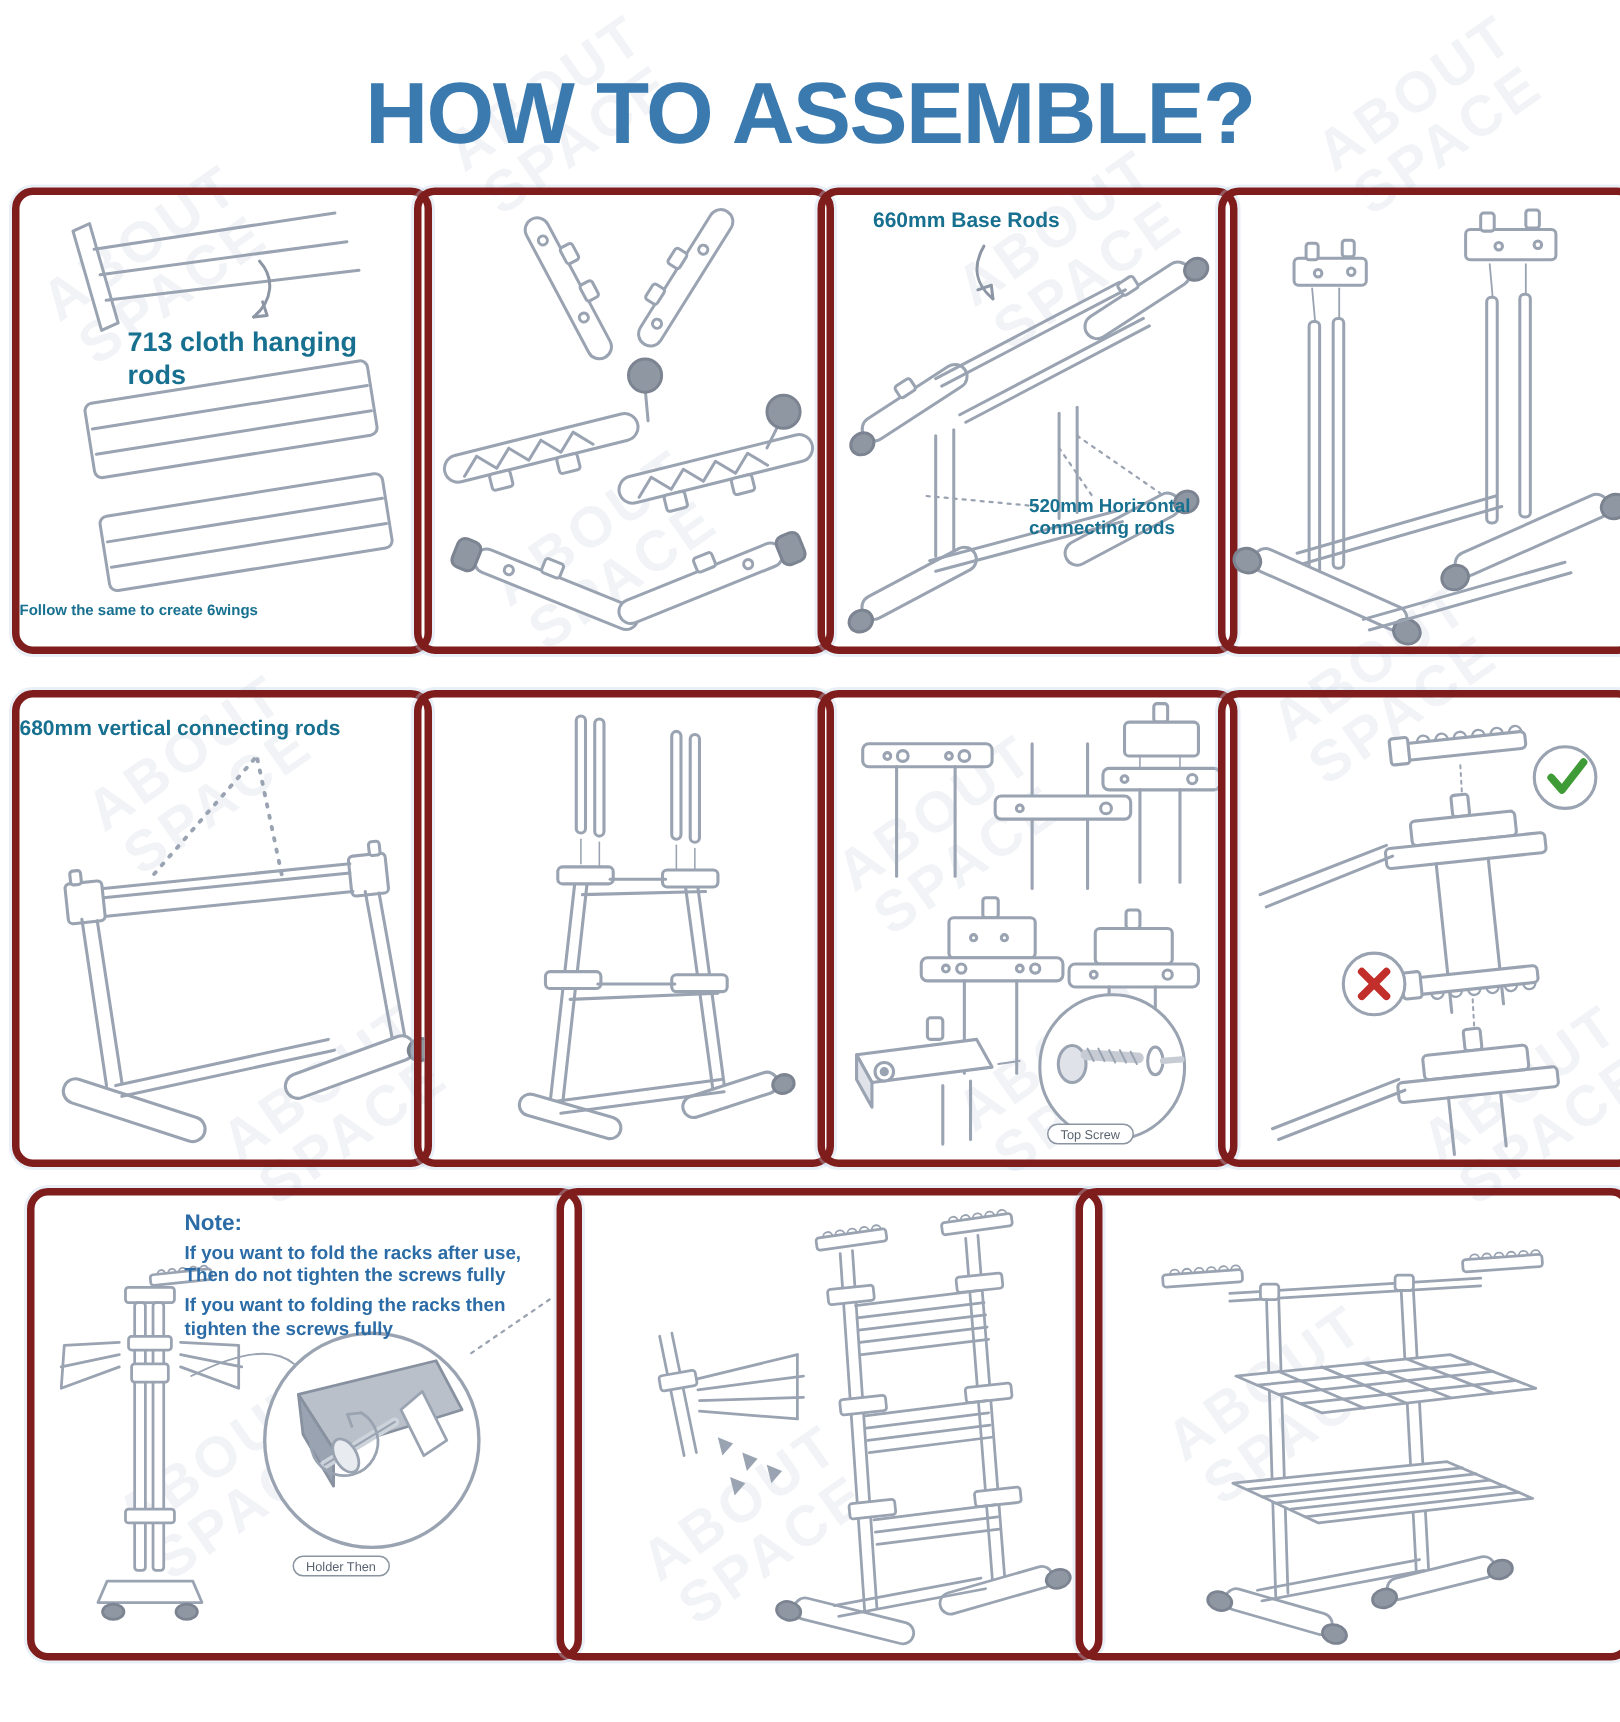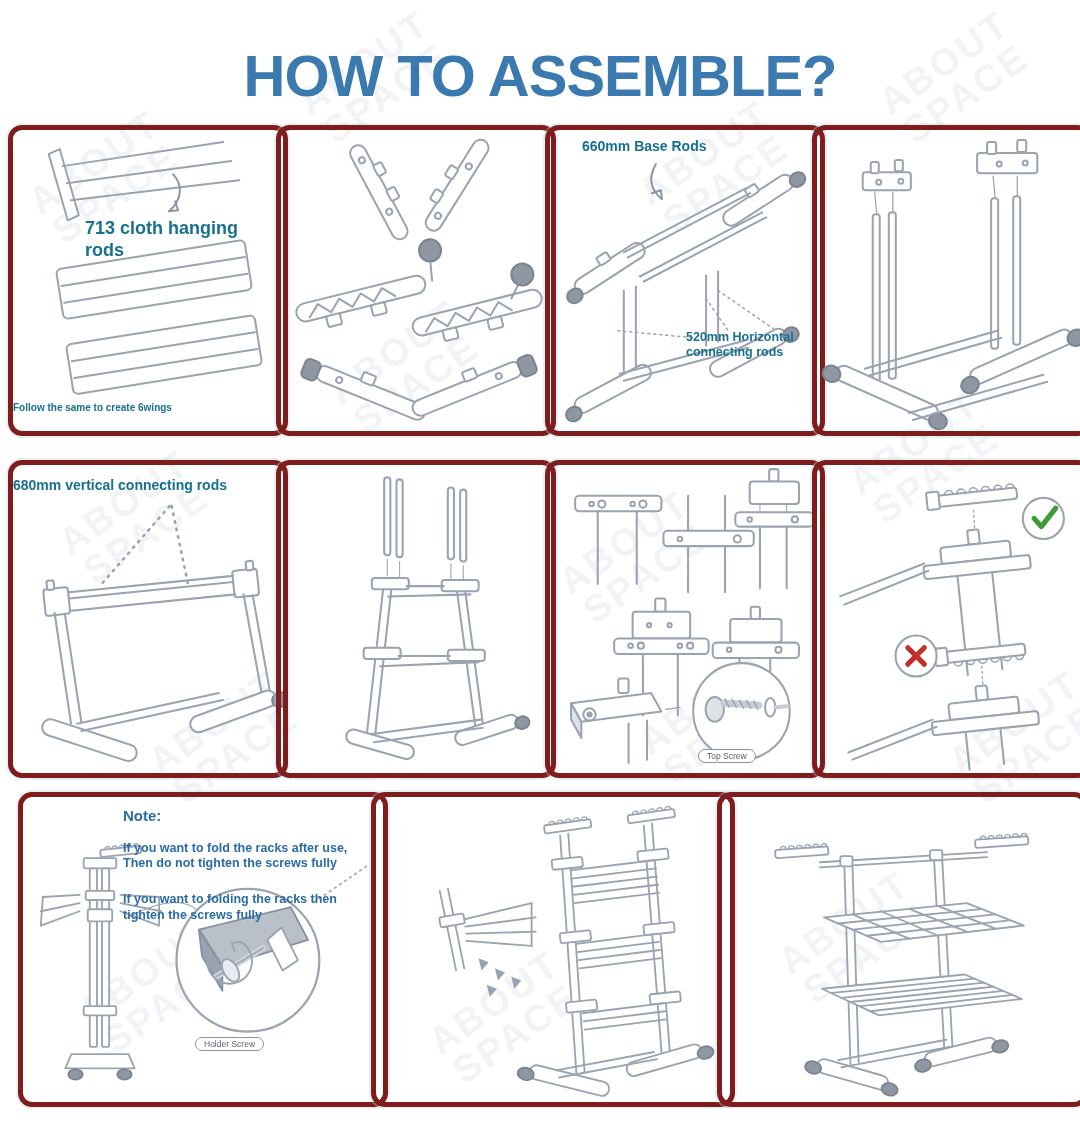--- a/index.html
+++ b/index.html
@@ -469,27 +469,27 @@
           <path d="M246,128 L262,160 247,170 232,140 z" fill="#fff"></path>
           <path d="M182,176 L228,148" stroke-width="6" stroke="#cdd3da"></path>
           <path d="M182,176 L228,148" stroke-width="1.4"></path>
           <ellipse cx="196" cy="170" rx="7" ry="12" transform="rotate(-30 196 170)" fill="#e8ebef"></ellipse>
           <path d="M176,150 a22 22 0 1 0 30,-8" fill="none"></path>
           <path d="M206,142 l-9,1 3,8" fill="none"></path>
         </g>
       </g>
     </svg>
     <div class="lbl note-blue center" style="left:100px;top:10px;width:235px;font-size:12.5px;line-height:1.25">
-      <div style="font-size:15px;margin-bottom:15px">Note:</div>
+      <div style="font-size:15px;margin-bottom:2px">Note:</div>
       <div>If you want to fold the racks after use,</div>
       <div>Then do not tighten the screws fully</div>
-      <div style="margin-top:20px">If you want to folding the racks then</div>
+      <div style="margin-top:4px">If you want to folding the racks then</div>
       <div>tighten the screws fully</div>
     </div>
-    <div class="badge" style="left:172px;top:240px">Holder Screw</div>
+    <div class="badge" style="left:172px;top:240px">Holder Then</div>
   </div>
 
   <div class="panel" style="left:371px;top:792px;width:338px;height:305px">
     <svg viewBox="0 0 338 299">
       <g stroke="#9aa3b1" stroke-width="1.8" fill="#fff" stroke-linecap="round" stroke-linejoin="round">
         <line x1="58" y1="92" x2="74" y2="170"></line>
           <line x1="66" y1="90" x2="82" y2="168"></line>
         <rect x="58" y="116" width="24" height="10" rx="2" transform="rotate(-10 70 121)"></rect>
         <line x1="82" y1="120" x2="148" y2="104"></line>
           <line x1="83" y1="127" x2="152" y2="118"></line>

